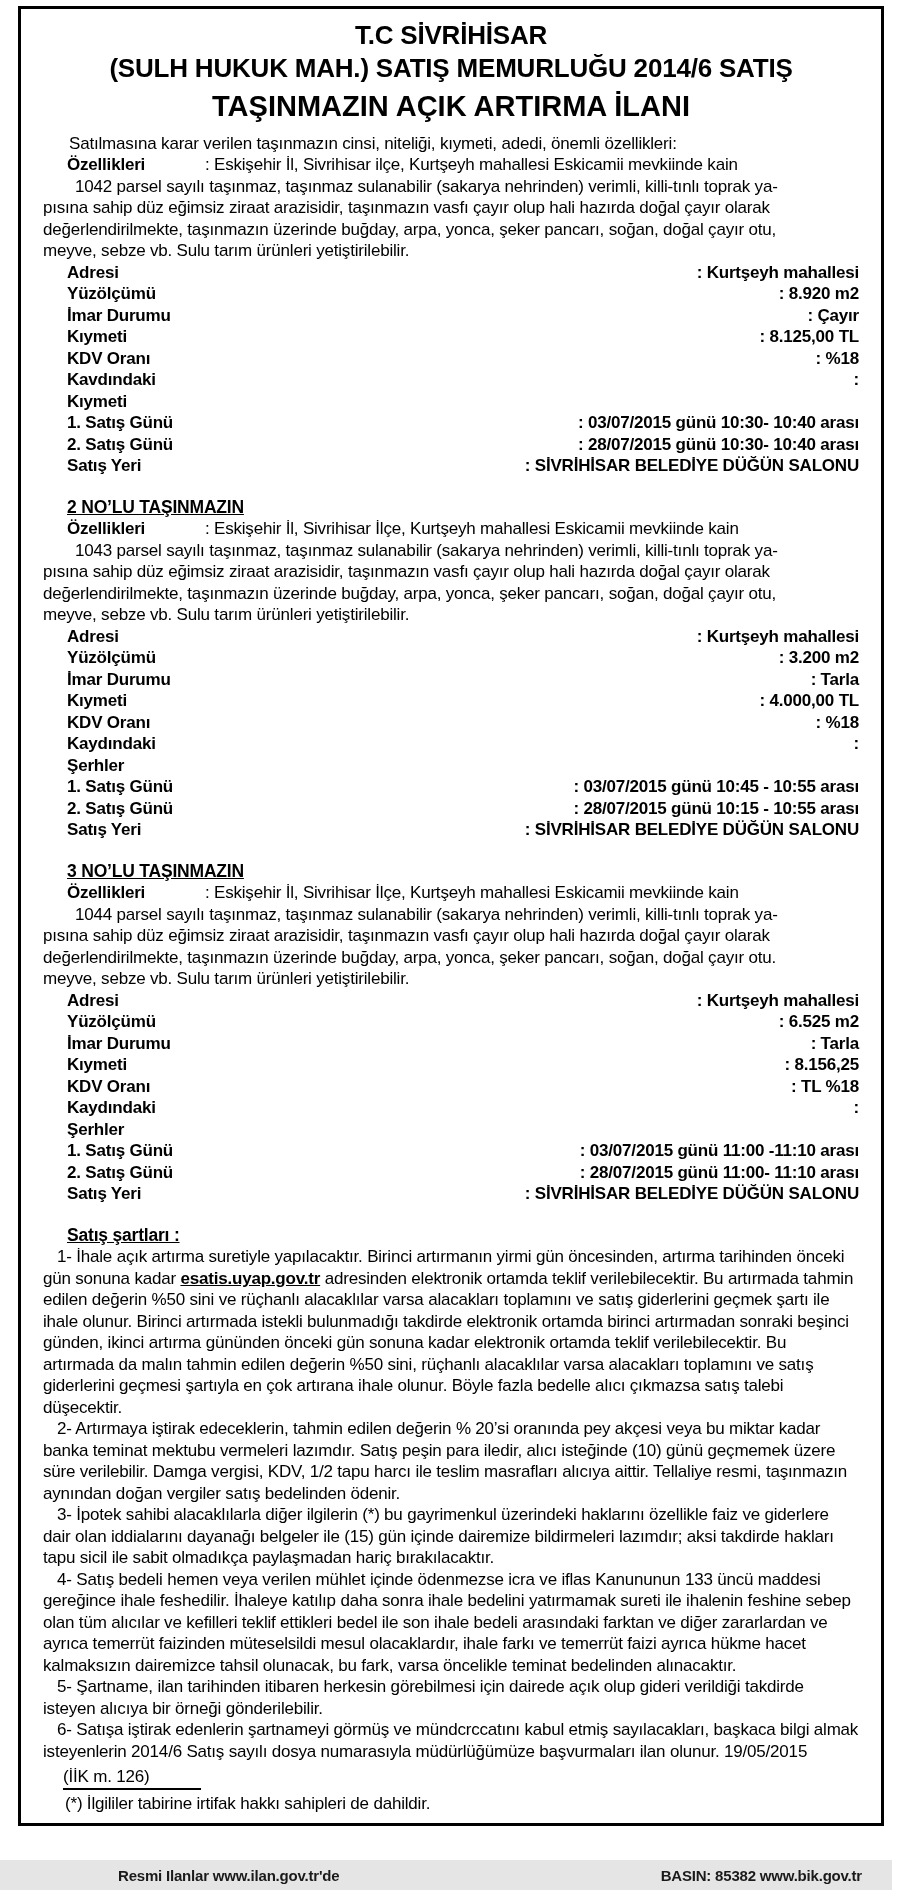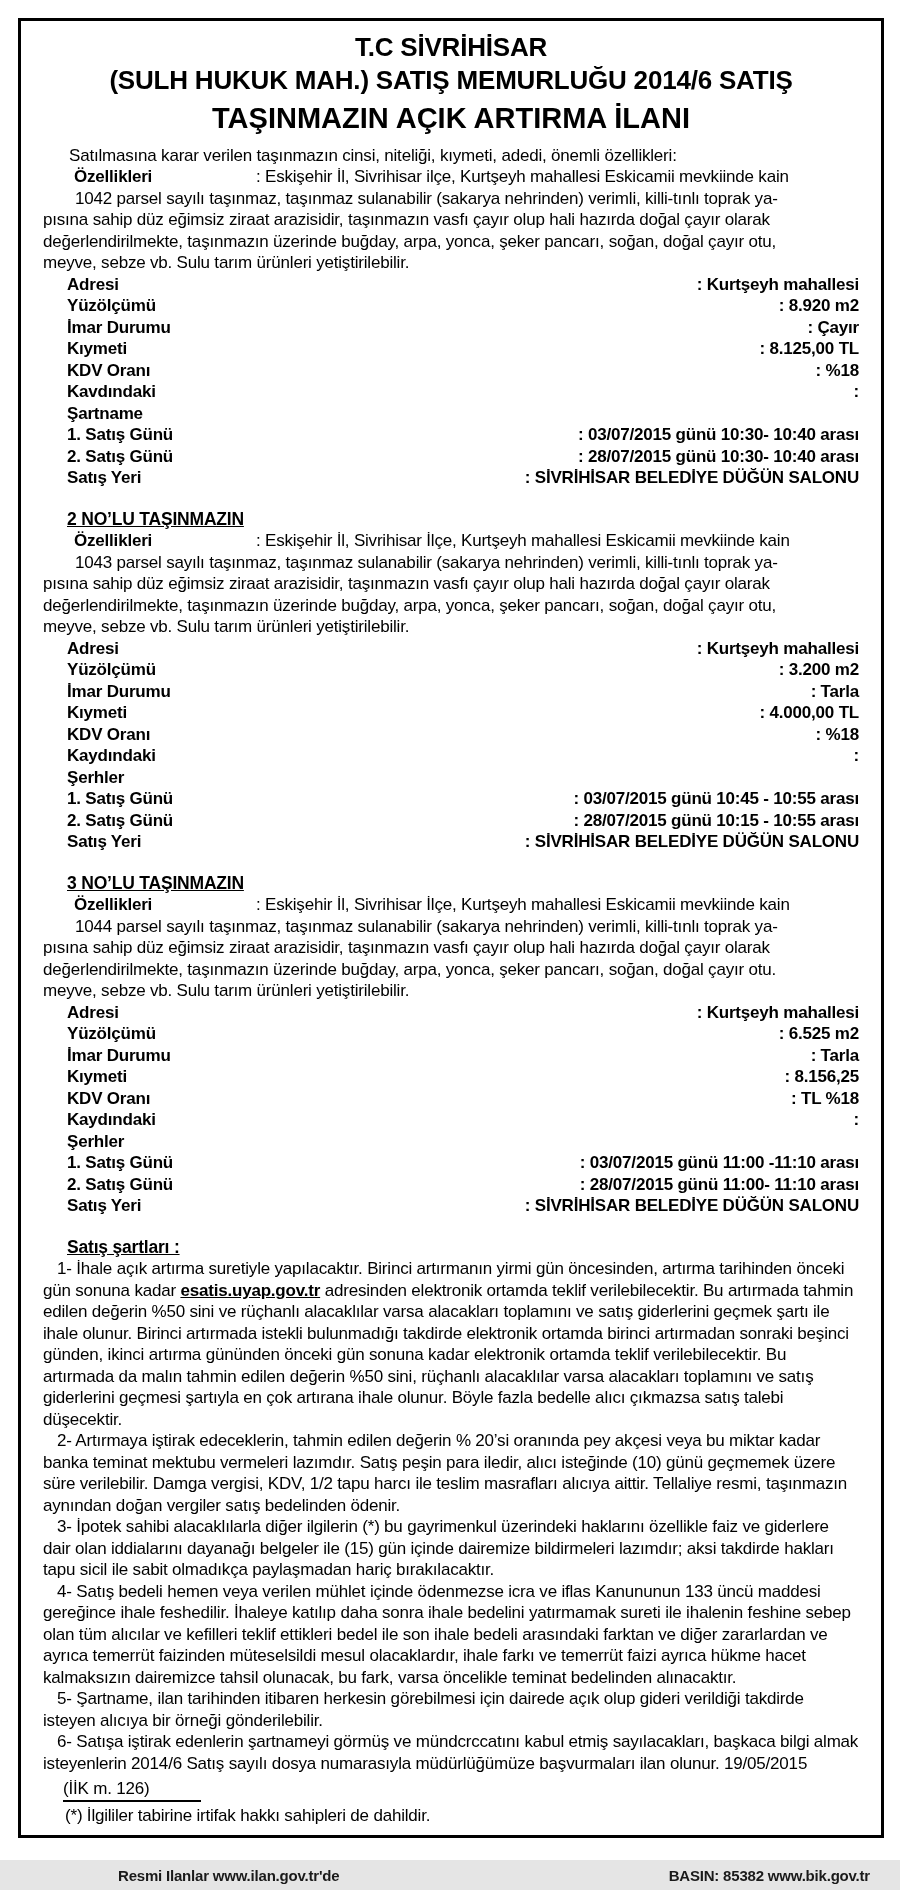--- a/index.html
+++ b/index.html
@@ -3,54 +3,54 @@
 <meta charset="utf-8">
 <style>
   html,body { margin:0; padding:0; }
   body {
     width:900px; height:1896px; position:relative;
     background:#ffffff; color:#000;
     font-family:"Liberation Sans", sans-serif;
     letter-spacing:-0.2px;
   }
   .doc-box {
-    position:absolute; left:18px; top:18px; width:816px; height:1790px;
+    position:absolute; left:18px; top:6px; width:816px; height:1790px;
     border:3px solid #000; padding:10px 22px 14px 22px; overflow:hidden;
     background:#fff;
   }
   .title { text-align:center; font-weight:bold; line-height:1.28; }
   .title-1, .title-2 { font-size:26px; }
   .title-3 { font-size:29px; letter-spacing:0; margin-top:2px; }
   .body-txt { font-size:17px; line-height:21.5px; }
   .intro { margin-top:8px; padding-left:26px; }
   .sec-heading {
     font-weight:bold; text-decoration:underline; margin-left:24px;
     font-size:17.5px; line-height:21.5px;
   }
   .gap-top { margin-top:20px; }
-  .oz-row { display:flex; margin-left:31px;gap:44px; }
+  .oz-row { display:flex; margin-left:24px; }
   .oz-label { font-weight:bold; width:138px; flex:none; }
   .desc-line { }
   .desc-line.first { padding-left:32px; }
   .kv-row { display:flex; margin-left:24px; }
   .kv-label { font-weight:bold; width:138px; flex:none; }
   .kv-value { font-weight:bold; flex:1;text-align:right; }
   .terms-heading {
     font-weight:bold; text-decoration:underline; margin-left:24px; margin-top:20px;
     font-size:17.5px;
   }
   .term { margin:0; text-indent:14px; }
   .doclink { font-weight:bold; text-decoration:underline; }
   .iik-note {
     display:inline-block; border-bottom:2px solid #000;
     padding-right:52px; margin-left:20px; margin-top:4px;
   }
   .footnote { margin-left:22px; margin-top:3px; }
   .footer-bar {
-    position:absolute; left:0; right:0; top:1860px; height:30px;
+    position:absolute; left:0; right:8px; top:1860px; height:30px;
     background:#e5e5e5; display:flex; align-items:center;
     justify-content:space-between; padding:0 30px 0 118px;
     font-size:15px; font-weight:bold; color:#1a1a1a; letter-spacing:-0.2px;
   }
 </style>
 </head>
 <body>
 
 <div class="doc-box">
 
@@ -83,21 +83,21 @@
       </div>
     <div class="body-txt kv-row">
         <span class="kv-label">Kıymeti</span>
         <span class="kv-value">: 8.125,00 TL</span>
       </div>
     <div class="body-txt kv-row">
         <span class="kv-label">KDV Oranı</span>
         <span class="kv-value">: %18</span>
       </div>
     <div class="body-txt kv-row">
-        <span class="kv-label">Kavdındaki Şartname</span>
+        <span class="kv-label">Kavdındaki Kıymeti</span>
         <span class="kv-value">:</span>
       </div>
     <div class="body-txt kv-row">
         <span class="kv-label">1. Satış Günü</span>
         <span class="kv-value">: 03/07/2015 günü 10:30- 10:40 arası</span>
       </div>
     <div class="body-txt kv-row">
         <span class="kv-label">2. Satış Günü</span>
         <span class="kv-value">: 28/07/2015 günü 10:30- 10:40 arası</span>
       </div>

